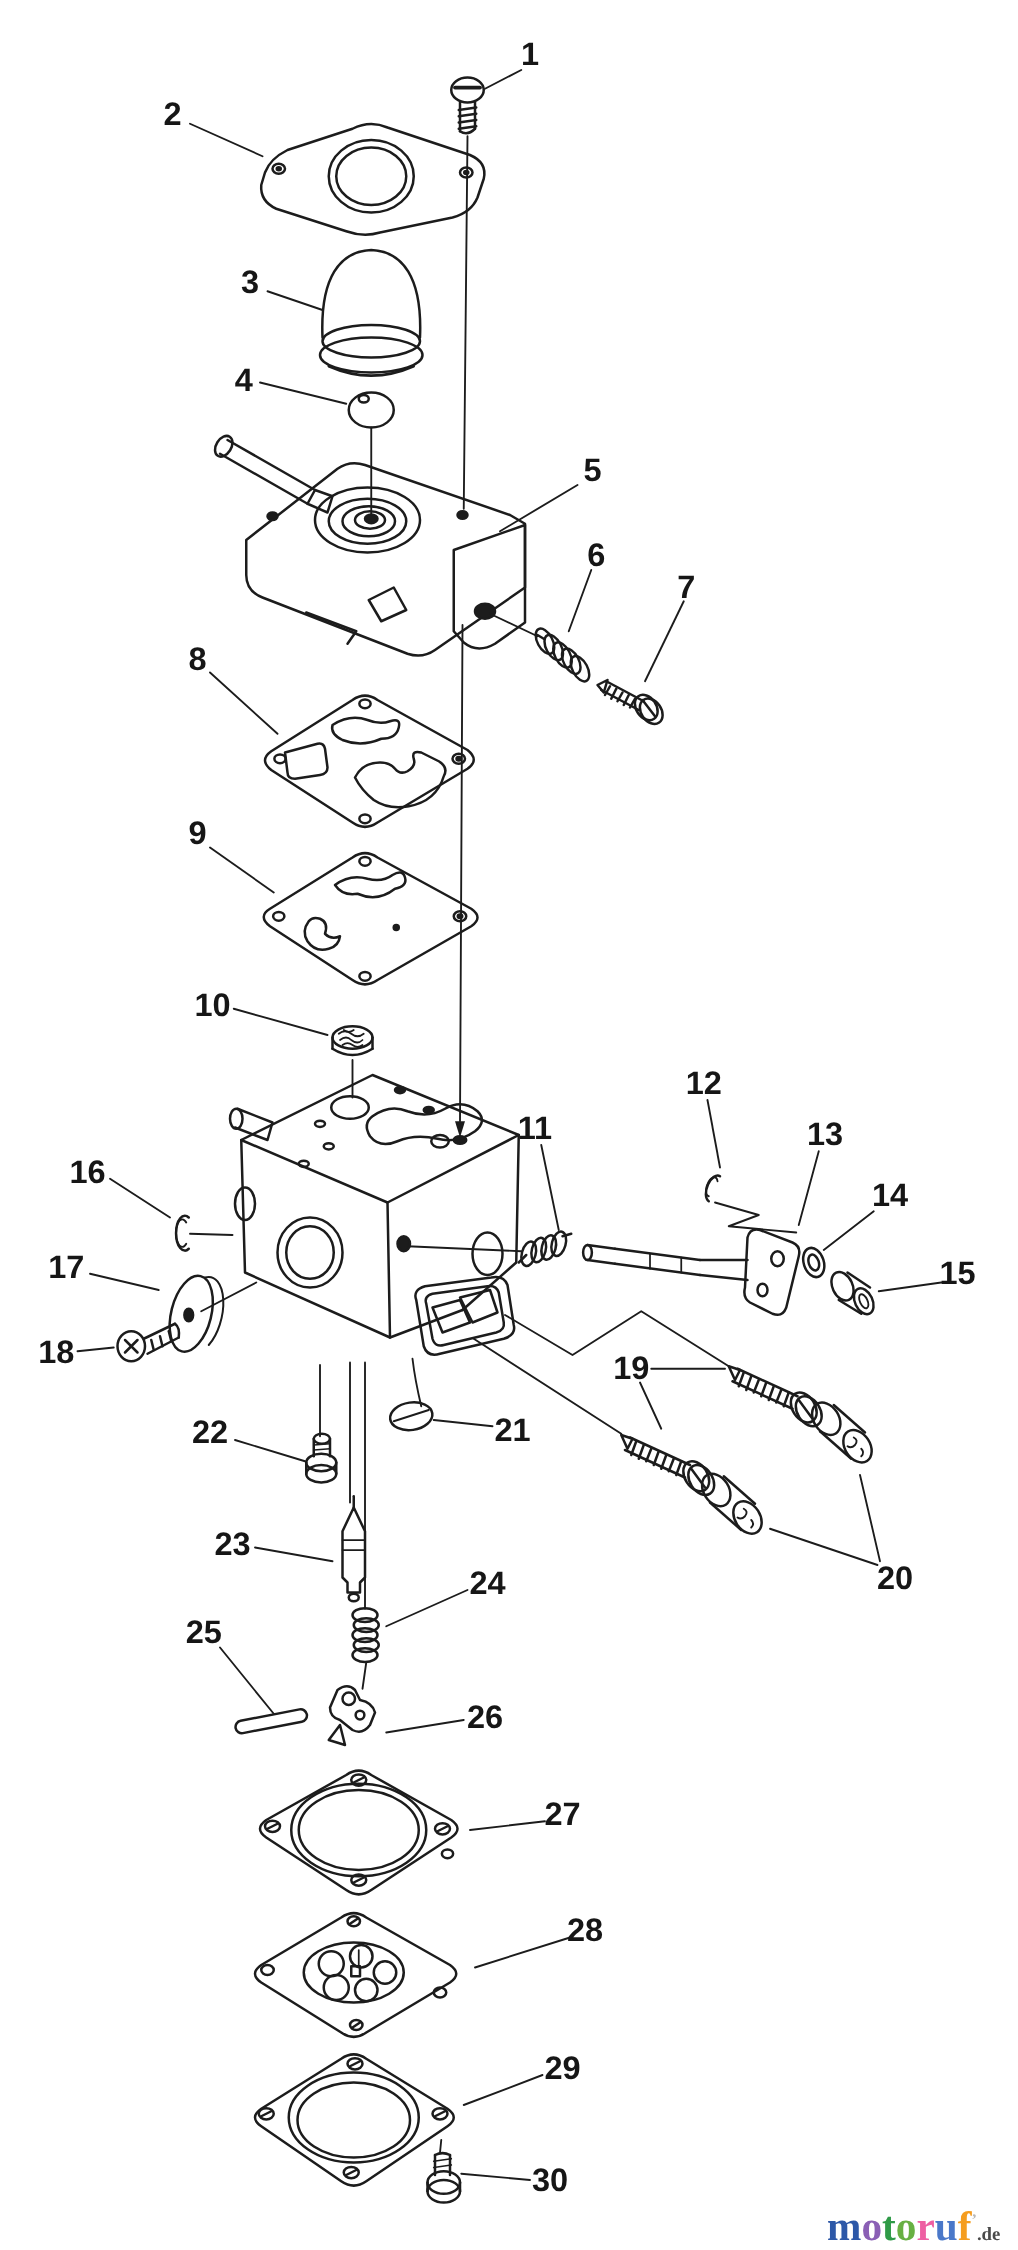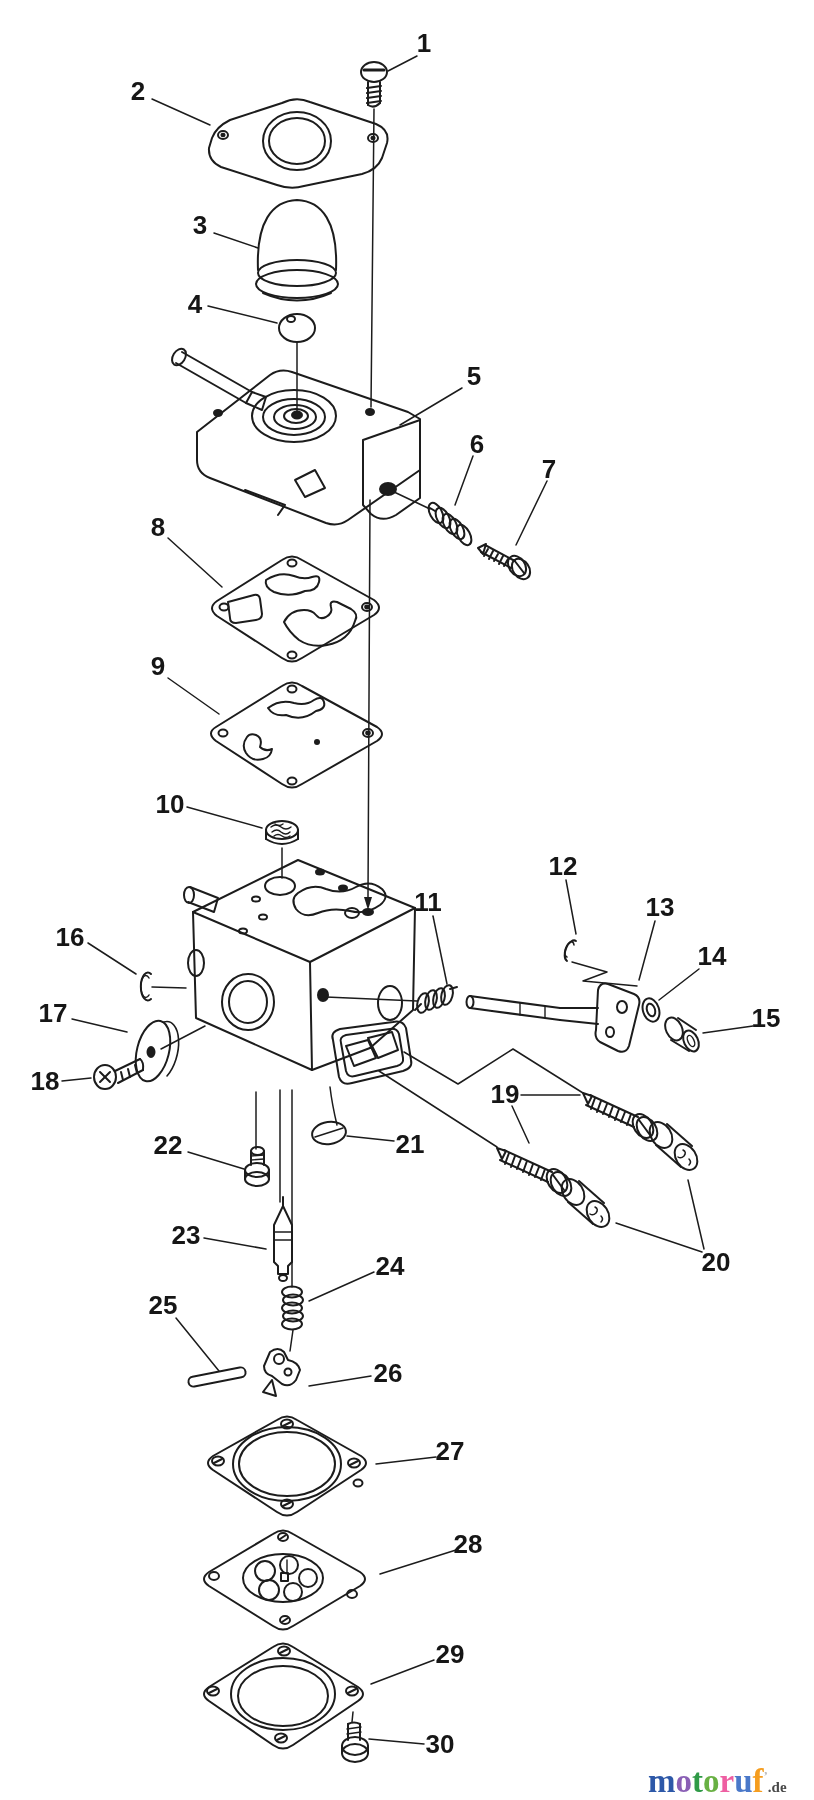--- a/index.html
+++ b/index.html
@@ -2,21 +2,21 @@
 <html><head>
 <meta charset="utf-8">
 <style>
   html,body{margin:0;padding:0;background:#ffffff;}
   .stage{position:relative;width:814px;height:1800px;background:#ffffff;overflow:hidden;
          font-family:"Liberation Sans",sans-serif;}
   .stage svg{position:absolute;left:0;top:0;}
   .part-label{font:bold 26px "Liberation Sans",sans-serif;fill:#161616;}
   .watermark{position:absolute;left:648px;top:1756px;width:166px;height:44px;
              font-family:"Liberation Serif",serif;font-weight:bold;font-size:33px;
-             line-height:40px;text-align:left;white-space:nowrap;}
+             line-height:40px;text-align:center;white-space:nowrap;}
   .watermark .wm-tick{font-size:13px;vertical-align:super;font-weight:bold;}
   .watermark .wm-suffix{font-size:15px;font-weight:bold;}
 </style>
 </head>
 <body>
 
 <div class="stage">
 <svg width="814" height="1800" viewBox="0 0 814 1800">
 
   <g fill="none" stroke="#1c1c1c" stroke-width="2" stroke-linecap="round" stroke-linejoin="round">

